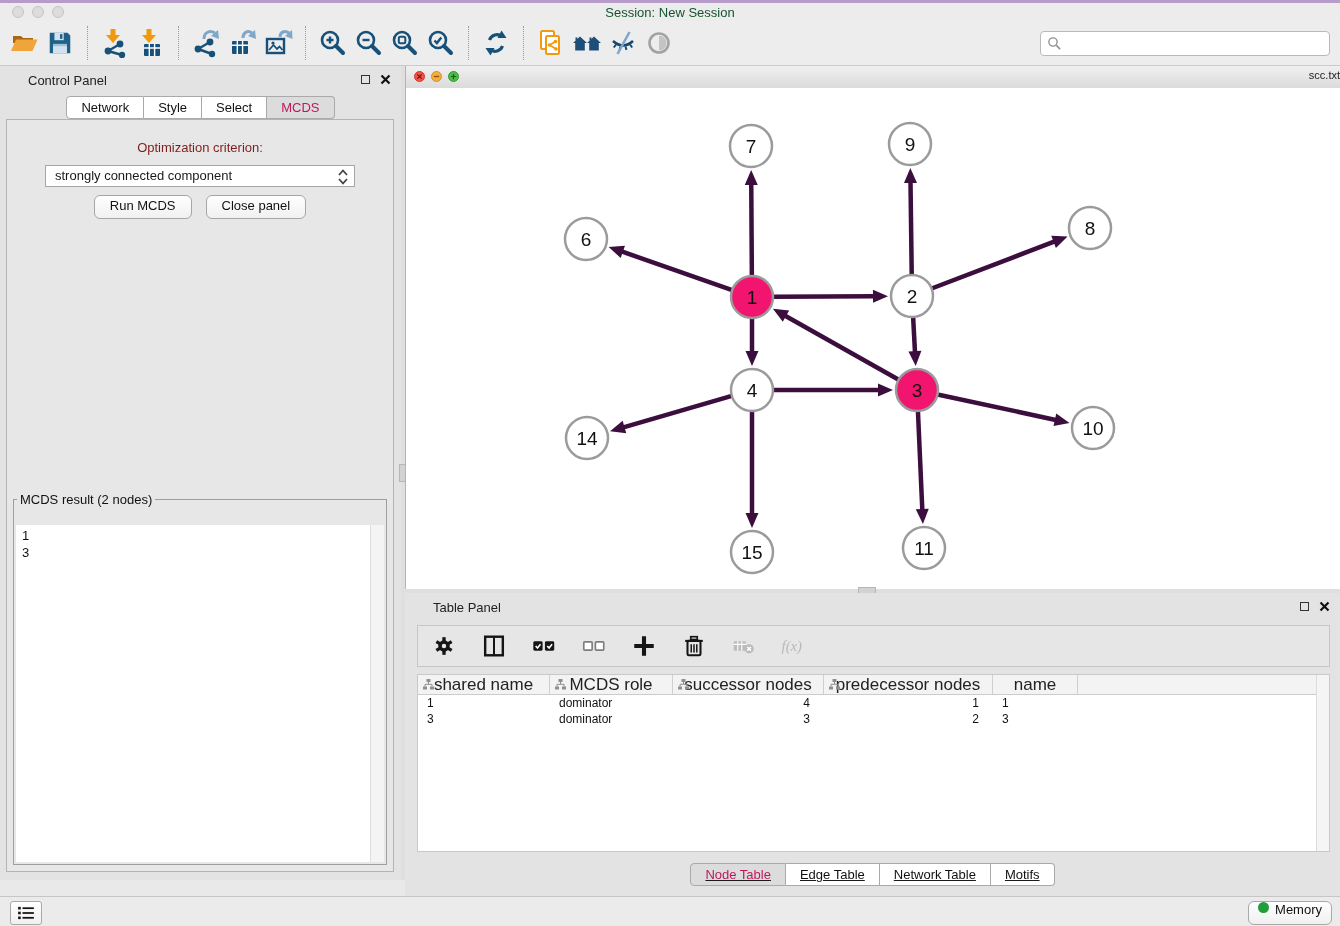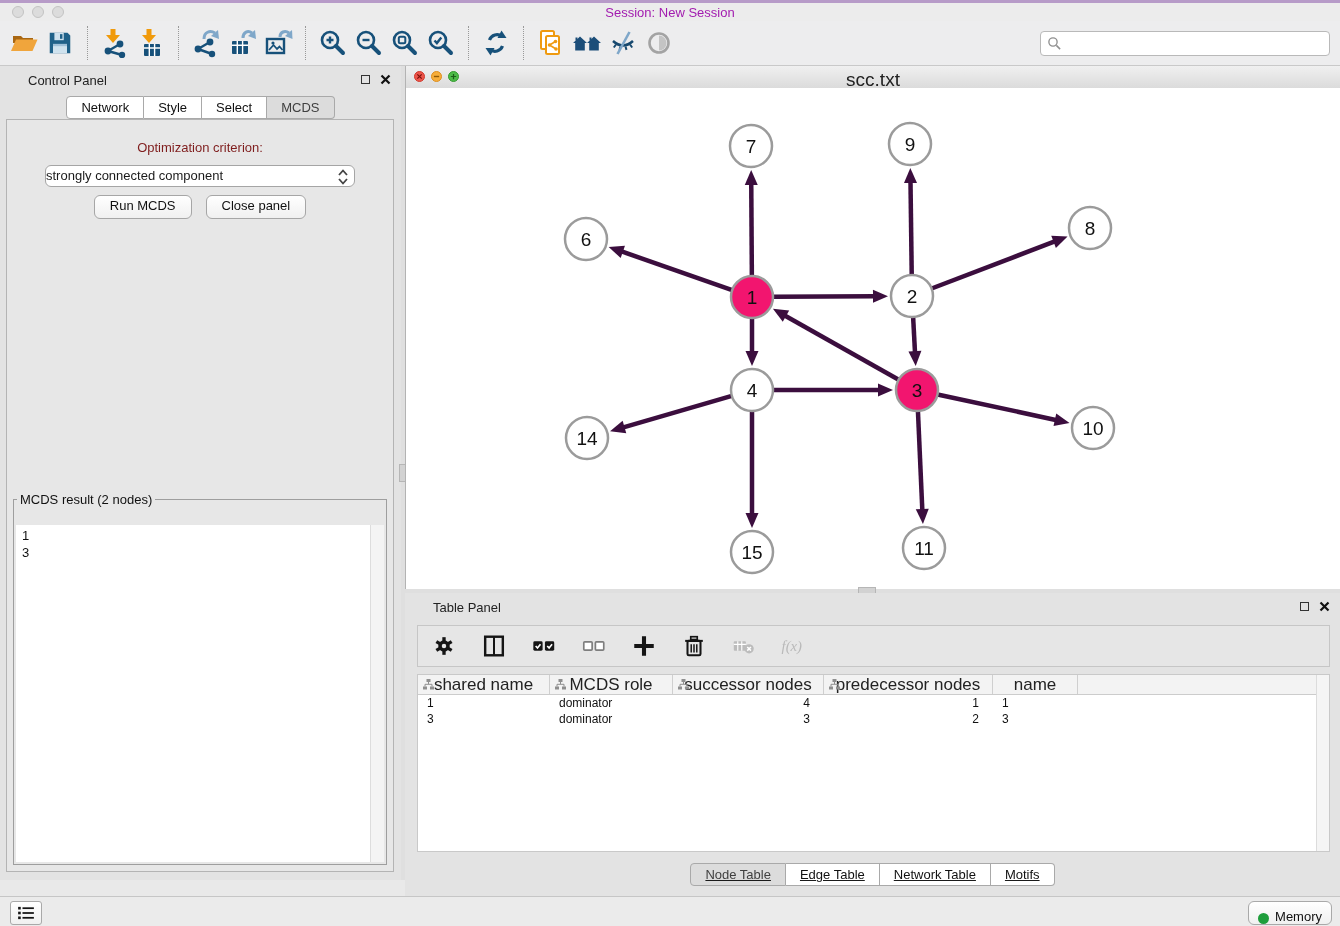--- a/index.html
+++ b/index.html
@@ -6,76 +6,76 @@
   body{
     width:1340px;height:926px;position:relative;
     font-family:"Liberation Sans",sans-serif;
     background:#E9E9E9;color:#1a1a1a;
   }
   
   .top-accent{position:absolute;top:0;left:0;right:0;height:3px;background:#B79BC8;}
   .titlebar{position:absolute;top:3px;left:0;right:0;height:18px;background:#ECECEC;}
   .titlebar .lights{position:absolute;left:12px;top:3px;display:flex;gap:8px;}
   .gray-light{width:12px;height:12px;border-radius:50%;background:#DCDCDC;border:1px solid #C3C3C3;box-sizing:border-box;}
-  .app-title{position:absolute;left:0;right:0;top:2px;text-align:center;font-size:13px;color:#a21caf;}
+  .app-title{position:absolute;left:0;right:0;top:2px;text-align:center;font-size:13px;color:#14532d;}
   
   .toolbar{position:absolute;top:21px;left:0;right:0;height:45px;background:#EDEDEE;border-bottom:1px solid #C9C9C9;display:flex;align-items:center;padding-left:6px;box-sizing:border-box;}
   .tb-btn{width:36px;height:36px;display:flex;align-items:center;justify-content:center;}
   .tb-sep{height:34px;border-left:1px dotted #999;margin:0 9px;}
   .search-box{position:absolute;right:10px;top:31px;width:290px;height:25px;background:#fff;border:1px solid #B9B9B9;border-radius:4px;display:flex;align-items:center;box-sizing:border-box;padding-left:6px;}
   .search-box input{border:none;outline:none;flex:1;font-size:13px;font-family:inherit;background:transparent;margin-left:4px;}
   
   .control-panel{position:absolute;left:0;top:66px;width:401px;height:814px;background:#E3E3E3;box-sizing:border-box;}
   .panel-head{position:absolute;top:4px;left:16px;right:0;height:22px;}
   .panel-title{position:absolute;left:12px;top:3px;font-size:13px;color:#222;}
   .panel-btns{position:absolute;right:10px;top:4px;display:flex;gap:10px;align-items:center;}
   .cp-tabs{position:absolute;top:30px;left:0;right:0;display:flex;justify-content:center;}
   .tab{height:21px;line-height:21px;padding:0 14px;background:#fff;border:1px solid #A9A9A9;border-left:none;font-size:13px;color:#111;}
   .tab:first-child{border-left:1px solid #A9A9A9;border-radius:4px 0 0 4px;text-align:right;}
   .tab:last-child{border-radius:0 4px 4px 0;}
-  .tab.active{background:#DCDCDC;color:#404040;}
+  .tab.active{background:#DCDCDC;color:#be185d;}
   .cp-content{position:absolute;top:53px;left:6px;right:7px;bottom:8px;background:#E7E7E7;border:1px solid #B4B4B4;}
   .opt-label{margin-top:20px;text-align:center;font-size:13px;color:#7f1d1d;}
-  .dropdown{position:relative;margin:10px auto 0 auto;width:310px;height:22px;background:#fff;border:1px solid #A5A5A5;border-radius:6px;box-sizing:border-box;font-size:13px;line-height:20px;}
+  .dropdown{position:relative;margin:10px auto 0 auto;width:310px;height:22px;background:#fff;border:1px solid #A5A5A5;border-radius:0;box-sizing:border-box;font-size:13px;line-height:20px;padding-left:9px;}
   .dropdown .stepper{position:absolute;right:4px;top:1px;}
   .btn-row{margin-top:8px;display:flex;justify-content:center;gap:14px;}
   .push-btn{height:22px;line-height:20px;padding:0 15px;font-size:13px;color:#111;background:linear-gradient(#FFFFFF,#F0F0F0);border:1px solid #A6A6A6;border-radius:6px;}
   .mcds-result{position:absolute;left:6px;right:6px;top:372px;bottom:6px;border:1px solid #9E9E9E;margin:0;padding:1px;}
   .mcds-result legend{font-size:13px;color:#111;padding:0 3px;margin-left:2px;}
   .result-area{position:absolute;left:2px;right:2px;top:18px;bottom:2px;background:#fff;}
   .result-text{position:absolute;left:6px;top:2px;font-size:13px;line-height:17px;white-space:pre;color:#111;}
   .result-scroll{position:absolute;right:0;top:0;bottom:0;width:13px;background:#F4F4F4;border-left:1px solid #DDD;}
   
   .v-splitter{position:absolute;left:401px;top:66px;width:4px;height:814px;background:#DFDFDF;}
   .v-splitter .grip{position:absolute;top:398px;left:-2px;width:8px;height:18px;background:#D2D2D2;border:1px solid #B6B6B6;box-sizing:border-box;}
   .h-splitter{position:absolute;left:405px;top:589px;right:0;height:4px;background:#DFDFDF;}
   .h-splitter .grip{position:absolute;left:453px;top:-2px;width:18px;height:8px;background:#D2D2D2;border:1px solid #B6B6B6;box-sizing:border-box;}
   
   .network-window{position:absolute;left:405px;top:66px;width:935px;height:523px;background:#fff;border-left:1px solid #B3B3B3;box-sizing:border-box;}
   .net-titlebar{position:absolute;top:0;left:0;right:0;height:22px;background:linear-gradient(#F0F0F0,#DBDBDB);border-bottom:1px solid #ACACAC;}
   .net-lights{position:absolute;left:8px;top:5px;display:flex;gap:6px;}
   .mac-light{width:11px;height:11px;border-radius:50%;display:flex;align-items:center;justify-content:center;box-sizing:border-box;}
-  .net-title{position:absolute;left:0;right:0;top:3px;text-align:center;font-size:19px;color:#222;}
+  .net-title{position:absolute;left:0;right:0;top:3px;text-align:right;font-size:11px;color:#222;}
   .net-canvas{position:absolute;top:22px;left:0;width:935px;height:501px;background:#fff;}
   
   .table-panel{position:absolute;left:405px;top:593px;width:935px;height:303px;background:#E3E3E3;box-sizing:border-box;}
   .tp-toolbar{position:absolute;left:12px;right:10px;top:32px;height:42px;background:#E6E6E6;border:1px solid #C6C6C6;display:flex;align-items:center;padding-left:12px;box-sizing:border-box;gap:22px;}
   .tp-ic{width:28px;height:28px;display:flex;align-items:center;justify-content:center;}
   .node-table{position:absolute;left:12px;right:10px;top:81px;height:178px;background:#fff;border:1px solid #C9C9C9;box-sizing:border-box;}
   .thead{display:flex;height:19px;background:#F3F3F3;border-bottom:1px solid #CCC;}
   .th{position:relative;display:flex;align-items:center;justify-content:center;font-size:17px;color:#222;border-right:1px solid #CFCFCF;box-sizing:border-box;height:19px;}
   .th .mini{position:absolute;left:5px;top:4px;}
   .trow{display:flex;height:16px;}
   .td{font-size:12px;line-height:16px;box-sizing:border-box;color:#111;overflow:hidden;}
   .table-scroll{position:absolute;right:0;top:0;bottom:0;width:12px;background:#F5F5F5;border-left:1px solid #DCDCDC;}
   .tp-tabs{position:absolute;left:0;right:0;top:270px;display:flex;justify-content:center;text-decoration:underline;}
   
   .status-bar{position:absolute;left:0;top:896px;width:1340px;height:30px;background:#EBEBEB;border-top:1px solid #C6C6C6;box-sizing:border-box;}
   .mode-btn{position:absolute;left:10px;top:4px;width:30px;height:22px;background:linear-gradient(#FFF,#F0F0F0);border:1px solid #A9A9A9;border-radius:3px;display:flex;align-items:center;justify-content:center;}
-  .memory-btn{position:absolute;right:8px;top:4px;height:22px;background:linear-gradient(#FFF,#F0F0F0);border:1px solid #A9A9A9;border-radius:6px;display:flex;align-items:flex-end;padding:0 9px;gap:6px;font-size:13px;color:#111;}
+  .memory-btn{position:absolute;right:8px;top:4px;height:22px;background:linear-gradient(#FFF,#F0F0F0);border:1px solid #A9A9A9;border-radius:6px;display:flex;align-items:flex-start;padding:0 9px;gap:6px;font-size:13px;color:#111;}
   .memory-dot{width:11px;height:11px;border-radius:50%;background:#1F9E3C;}
   .sq-icon{width:9px;height:9px;border:1.5px solid #333;box-sizing:border-box;display:inline-block;}
 </style>
 </head>
 <body>
 
 <div class="top-accent"></div>
 <div class="titlebar">
   <div class="lights">
     <span class="gray-light"></span>

